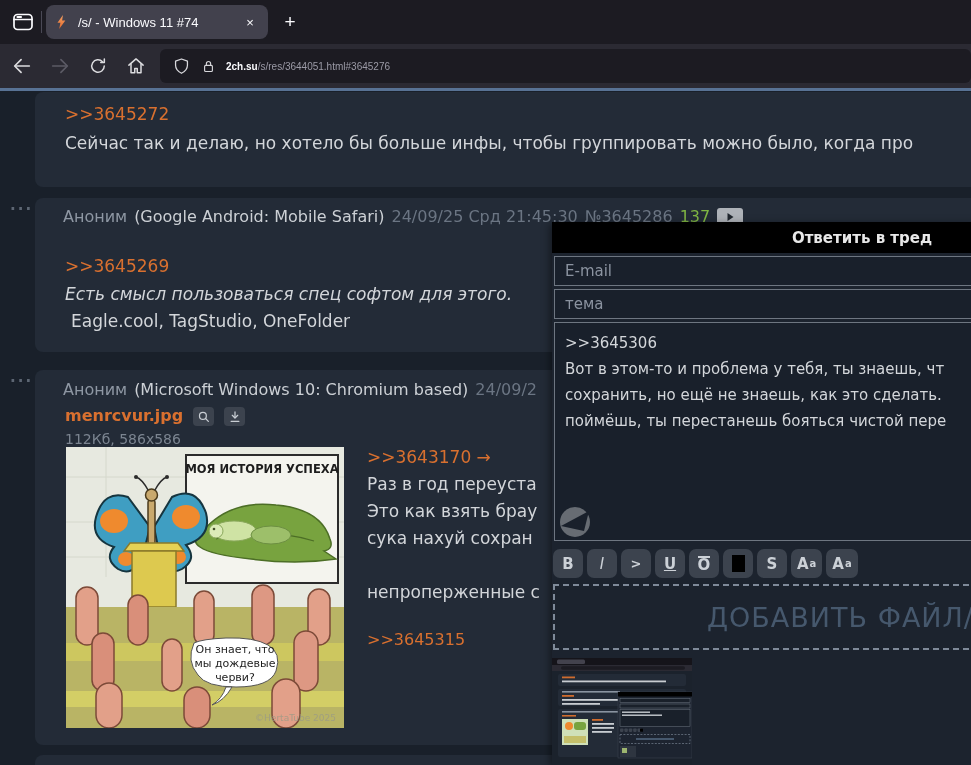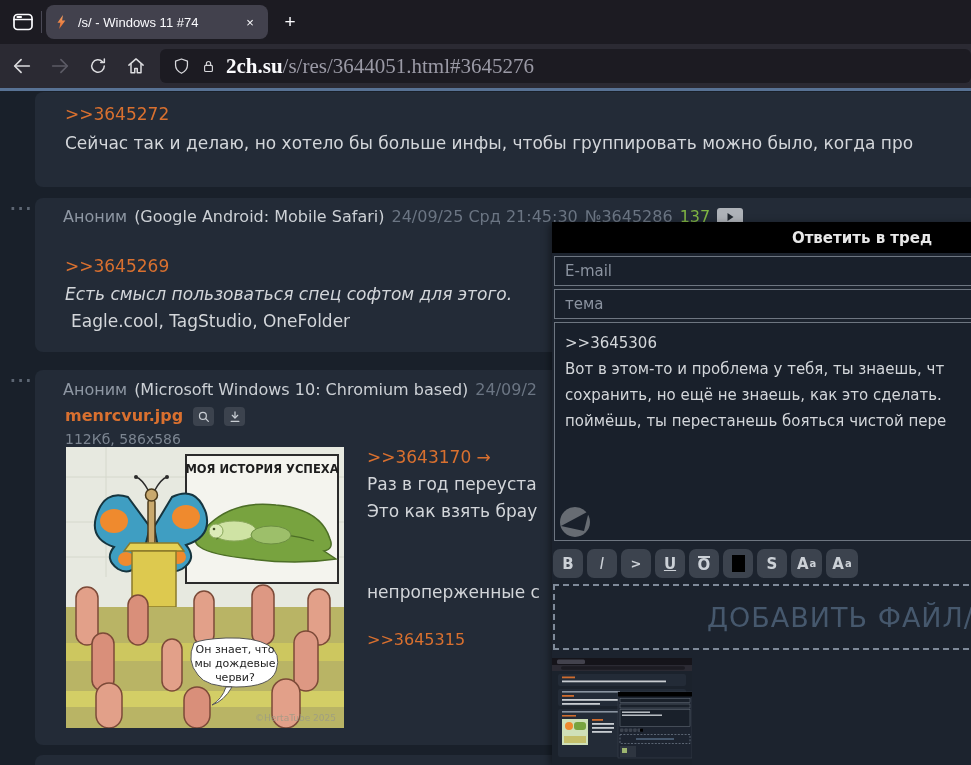--- a/index.html
+++ b/index.html
@@ -24,21 +24,21 @@
 
   #navbar { position:absolute; top:44px; left:0; width:971px; height:44px; background:#2b2a33;
             display:flex; align-items:center; }
   .navbtn { width:32px; height:32px; display:flex; align-items:center; justify-content:center;
             border-radius:4px; flex:0 0 auto; }
   .navbtn svg { stroke:#dcdcdf; stroke-width:1.8; fill:none; stroke-linecap:round; stroke-linejoin:round; }
   .navbtn.disabled svg { stroke:#5c5b66; }
   #urlbar { flex:1; height:34px; margin-left:8px; background:#1c1b22; border-radius:6px;
             display:flex; align-items:center; padding-left:12px; gap:9px; }
   #urlbar svg { stroke:#d7d7db; stroke-width:1.6; fill:none; stroke-linecap:round; stroke-linejoin:round; }
-  .urltext { font-size:21px; color:#9b9aa6; white-space:nowrap; font-family:Liberation Serif, serif; }
+  .urltext { font-size:10px; color:#9b9aa6; white-space:nowrap; font-family:Liberation Sans, sans-serif; }
   .urltext b { color:#fbfbfe; font-weight:600; }
 
   
   #page { position:absolute; top:88px; left:0; width:971px; height:677px; background:#19202a; overflow:hidden; }
   .unread { position:absolute; top:0; left:0; width:100%; height:3px; background:#587294; }
   .post { position:absolute; left:35px; right:-14px; background:#232b37; border-radius:8px; }
   .dots { position:absolute; left:10px; color:#5d6673; font-size:15px; letter-spacing:2px; font-weight:bold; }
   .olink { color:#d9702f; font-size:17px; white-space:nowrap; text-decoration:none; cursor:pointer; }
   .ptext { color:#d3d6da; font-size:17px; white-space:nowrap; }
   .phead { position:absolute; display:flex; align-items:center; gap:7px; font-size:16px; white-space:nowrap; }
@@ -264,20 +264,21 @@
             <text x="169" y="220">мы дождевые</text>
             <text x="169" y="234">черви?</text>
           </g>
           <text x="270" y="274" text-anchor="end" font-size="9" fill="#9a9a86" opacity="0.8" font-family="DejaVu Sans, sans-serif">©HertaTube 2025</text>
         </svg>
       </div>
 
       <a class="olink abs" style="left:332px; top:77px;">&gt;&gt;3643170 →</a>
       <div class="ptext abs" style="left:332px; top:104px;">Раз в год переуста</div>
       <div class="ptext abs" style="left:332px; top:131px;">Это как взять брау</div>
+      <div class="ptext abs" style="left:332px; top:158px;">сука нахуй сохран</div>
       <div class="ptext abs" style="left:332px; top:212px;">непроперженные с</div>
       <a class="olink abs" style="left:332px; top:260px; font-size:16px;">&gt;&gt;3645315</a>
     </div>
 
     <div class="dots" style="top:670px;">···</div>
     <div class="post" style="top:667px; height:60px;">
       <div class="phead" style="left:28px; top:8px; font-weight:bold; color:#9aa2ad;">Аноним (Microsoft Windows 10: Firefox based) 24/09/25 С</div>
     </div>
   </div>
 

